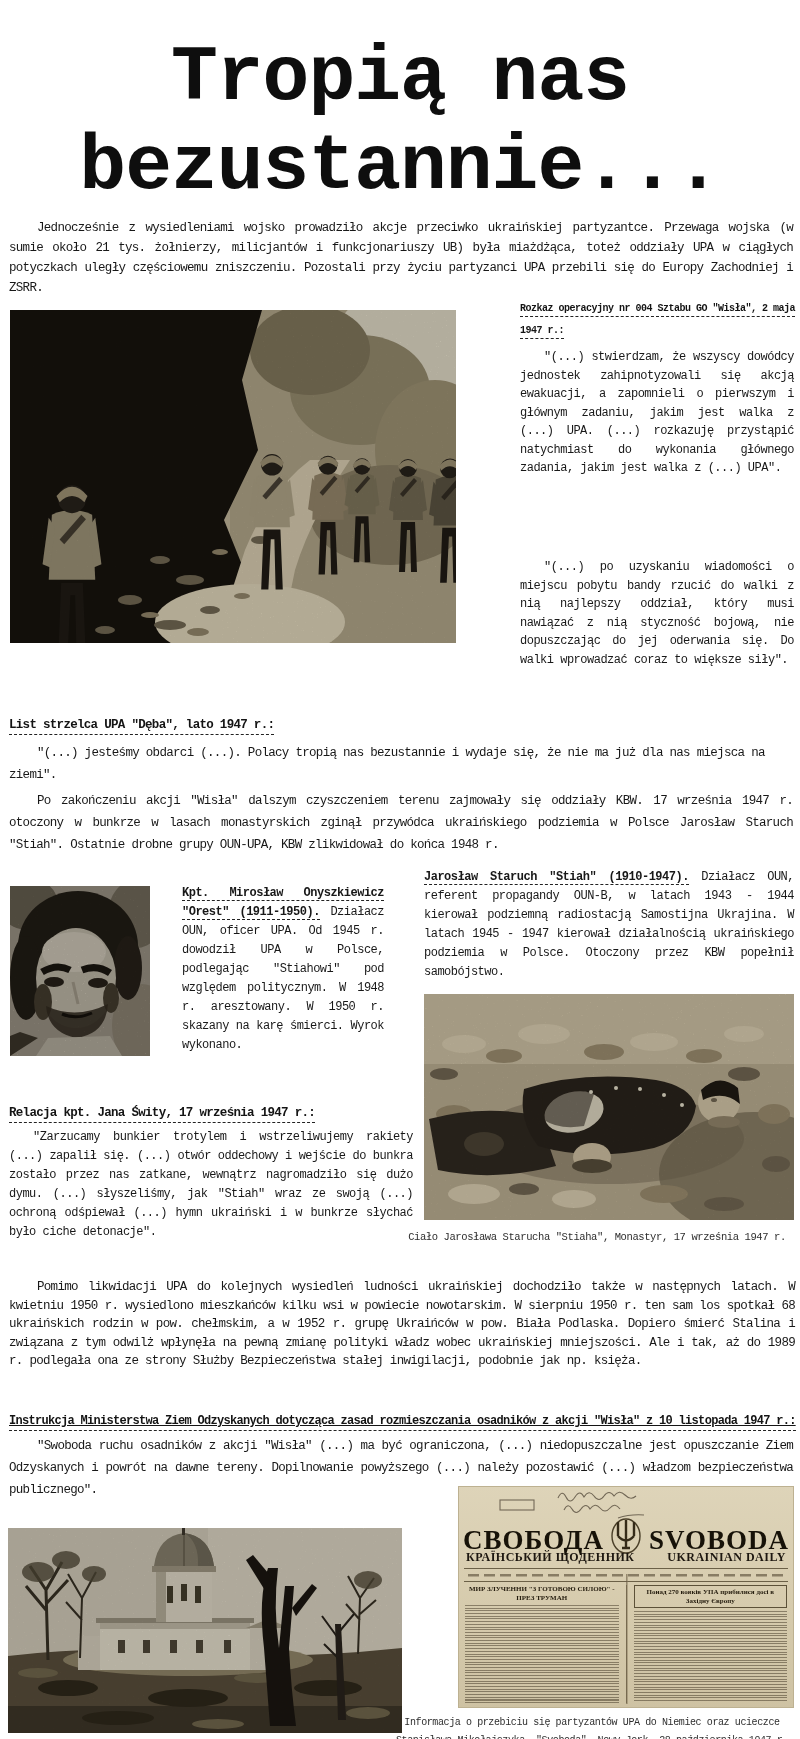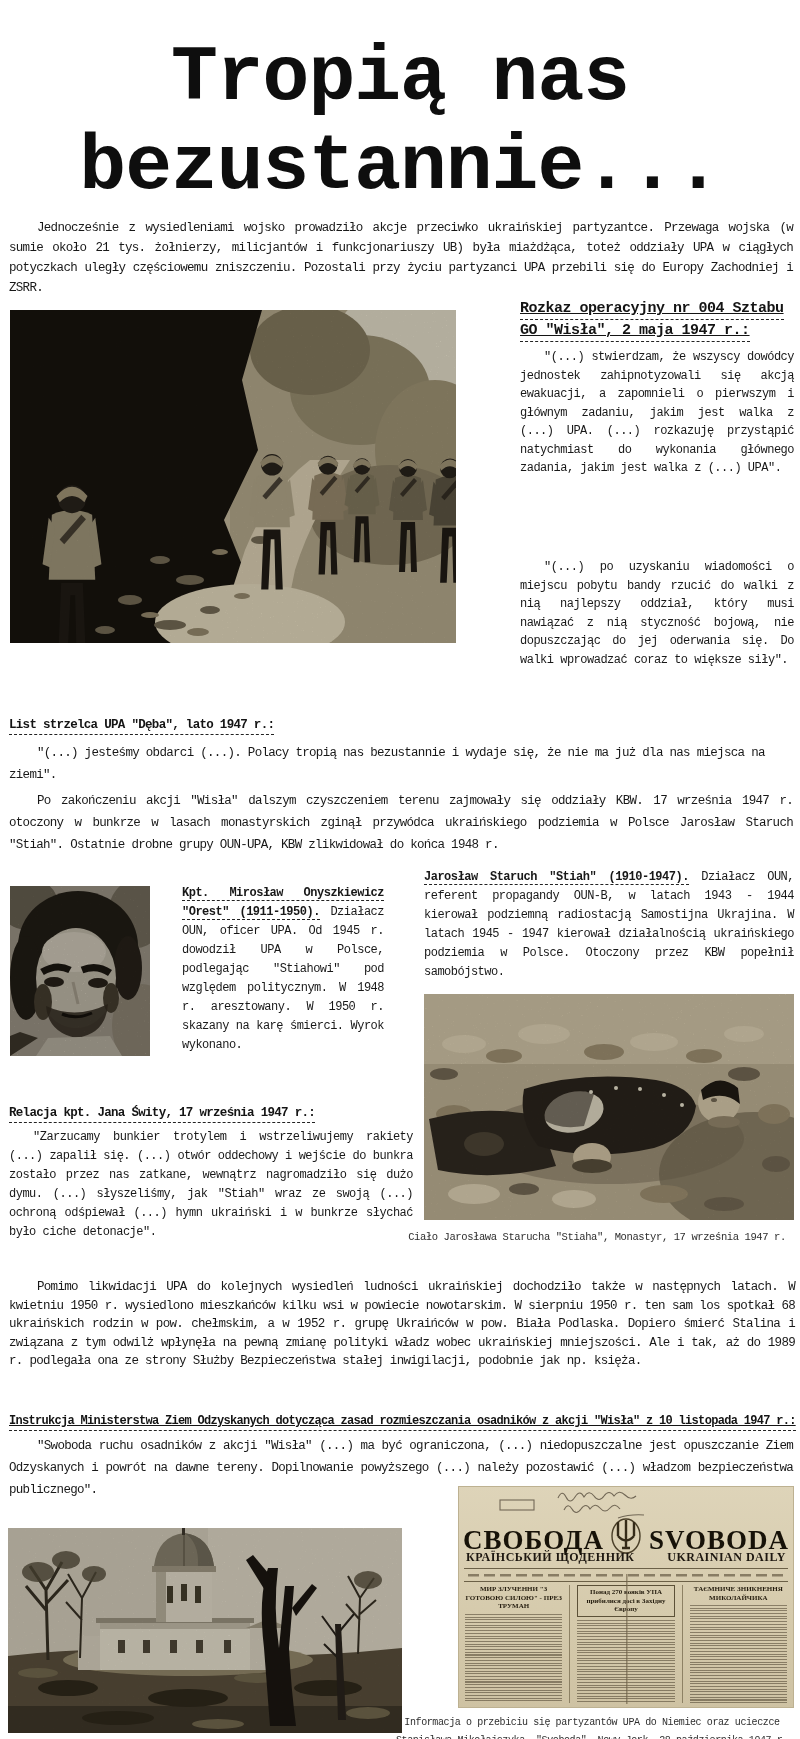--- a/index.html
+++ b/index.html
@@ -8,21 +8,21 @@
   .abs{position:absolute;}
   .title{left:0;right:0;top:6px;text-align:center;font-weight:bold;font-size:78px;
          line-height:1.14;color:#0e0e0e;letter-spacing:-1px;}
   .para{font-size:12.5px;line-height:20px;letter-spacing:-0.7px;text-align:justify;
         text-indent:28px;color:#181818;}
   .para22{line-height:22px;}
   .h{font-size:12.5px;font-weight:bold;letter-spacing:-0.7px;line-height:22px;color:#141414;}
   .h .u{border-bottom:1px dashed #222;padding-bottom:2px;}
   .colq{font-size:12px;line-height:18.5px;letter-spacing:-0.5px;text-align:justify;
         text-indent:24px;color:#181818;}
-  .colh{font-size:15px;font-weight:bold;letter-spacing:-0.5px;line-height:22px;color:#141414;text-decoration:underline;}
+  .colh{font-size:10px;font-weight:bold;letter-spacing:-0.5px;line-height:22px;color:#141414;}
   .colh .u{border-bottom:1px dashed #222;padding-bottom:2px;}
   .bio{font-size:12px;line-height:19px;letter-spacing:-0.5px;text-align:justify;color:#181818;}
   .bio .u{border-bottom:1px dashed #222;font-weight:bold;}
   .cap{font-size:11px;letter-spacing:-0.4px;text-align:center;color:#2e2e2e;line-height:18px;}
   .nowrap{white-space:nowrap;font-size:12px;text-decoration:underline;}
   .photo{position:absolute;overflow:hidden;background:#b9ae94;}
   .photo svg{display:block;width:100%;height:100%;}
   
   .np{position:absolute;overflow:hidden;
       background:linear-gradient(180deg,#ded4b9,#d6cbad 55%,#cec2a3);
@@ -329,22 +329,18 @@
       <div class="np-col">
         <div class="np-h">МИР ЗЛУЧЕННИ "З ГОТОВОЮ СИЛОЮ" - ПРЕЗ ТРУМАН</div>
         <div class="np-body"></div>
       </div>
       <div class="np-col">
         <div class="np-box">
           <div class="np-h" style="margin-bottom:0;">Понад 270 вояків УПА прибилися досі в Західну Європу</div>
         </div>
         <div class="np-body"></div>
       </div>
-      <div class="np-col">
-        <div class="np-h">ТАЄМНИЧЕ ЗНИКНЕННЯ МИКОЛАЙЧИКА</div>
-        <div class="np-body"></div>
-      </div>
     </div>
     <div class="np-fold"></div>
   </div>
   <div class="abs cap" style="left:390px;top:1686px;width:404px;font-size:10px;">Informacja o przebiciu się partyzantów UPA do Niemiec oraz ucieczce Stanisława Mikołajczyka, "Svoboda", Nowy Jork, 28 października 1947 r.</div>
 
 </div>
 
 </body></html>

